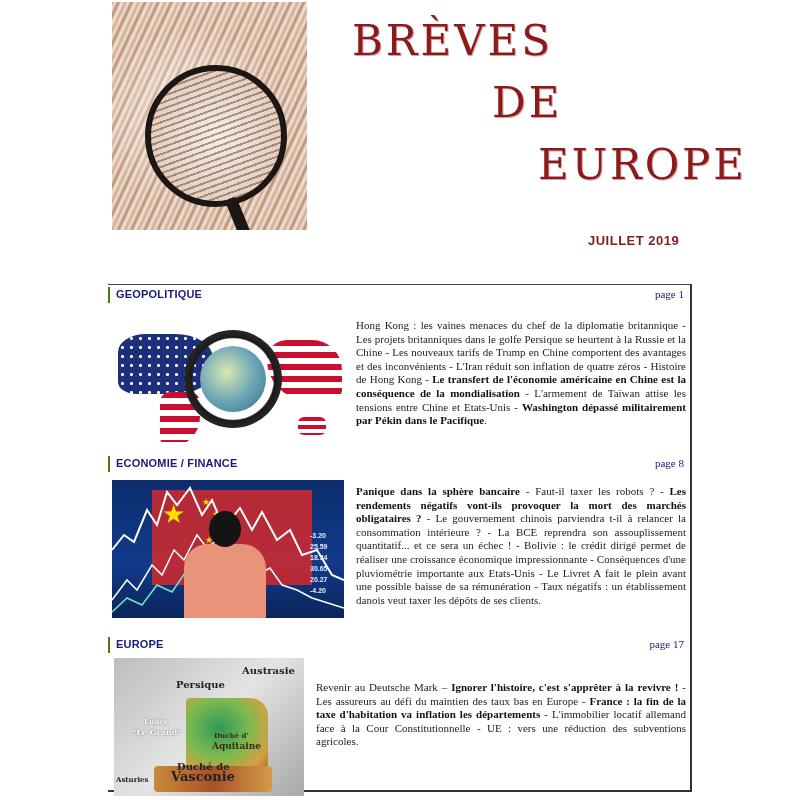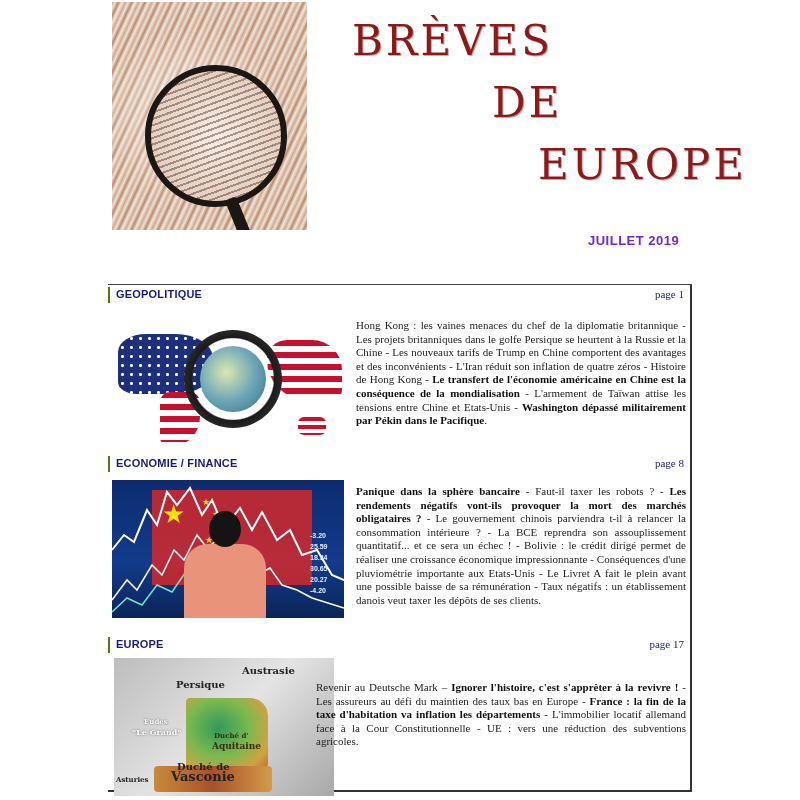--- a/index.html
+++ b/index.html
@@ -32,21 +32,21 @@
       font-size: 42px; letter-spacing: 3px; font-weight: normal;
       text-shadow: 1px 1px 0 #d9a0a0;
     }
     .title-1 { left: 352px; top: 16px; }
     .title-2 { left: 492px; top: 78px; }
     .title-3 { left: 538px; top: 140px; }
 
     .issue-date {
       position: absolute; left: 588px; top: 233px;
       font-family: "Liberation Sans", sans-serif; font-weight: bold; font-size: 13px;
-      color: #6d28d9; letter-spacing: 0.5px;
+      color: #7f1d1d; letter-spacing: 0.5px;
     }
 
     
     .summary-box {
       position: absolute; left: 108px; top: 284px; width: 584px; height: 508px;
       border-top: 1px solid #444; border-right: 2px solid #333; border-bottom: 2px solid #333;
     }
     .section-header {
       position: absolute; left: 108px; width: 584px; height: 16px;
       border-left: 2px solid #4d7c0f;
@@ -123,21 +123,21 @@
     .img-eco .man-body {
       position: absolute; left: 72px; top: 64px; width: 82px; height: 80px;
       background: #e9937a; border-radius: 24px 24px 0 0;
     }
     .img-eco .numbers {
       position: absolute; left: 198px; top: 50px; color: #e6ecff; font-family: "Liberation Sans", sans-serif;
       font-size: 7px; line-height: 11px; font-weight: bold;
     }
 
     .img-eur {
-      position: absolute; left: 114px; top: 658px; width: 220px; height: 138px; overflow: hidden;
+      position: absolute; left: 114px; top: 658px; width: 190px; height: 138px; overflow: hidden;
       background: linear-gradient(135deg, #bdbdbd, #e4e4e4 50%, #a8a8a8);
     }
     .img-eur .region {
       position: absolute; left: 72px; top: 40px; width: 82px; height: 75px;
       background: radial-gradient(ellipse at 40% 40%, #2f9b5a 0%, #7db94e 45%, #d2a143 75%, #b5642f 100%);
       border-radius: 4px 18px 10px 6px;
     }
     .img-eur .south {
       position: absolute; left: 40px; top: 108px; width: 118px; height: 26px;
       background: linear-gradient(90deg, #c98a3a, #a8512a, #d49b48);

